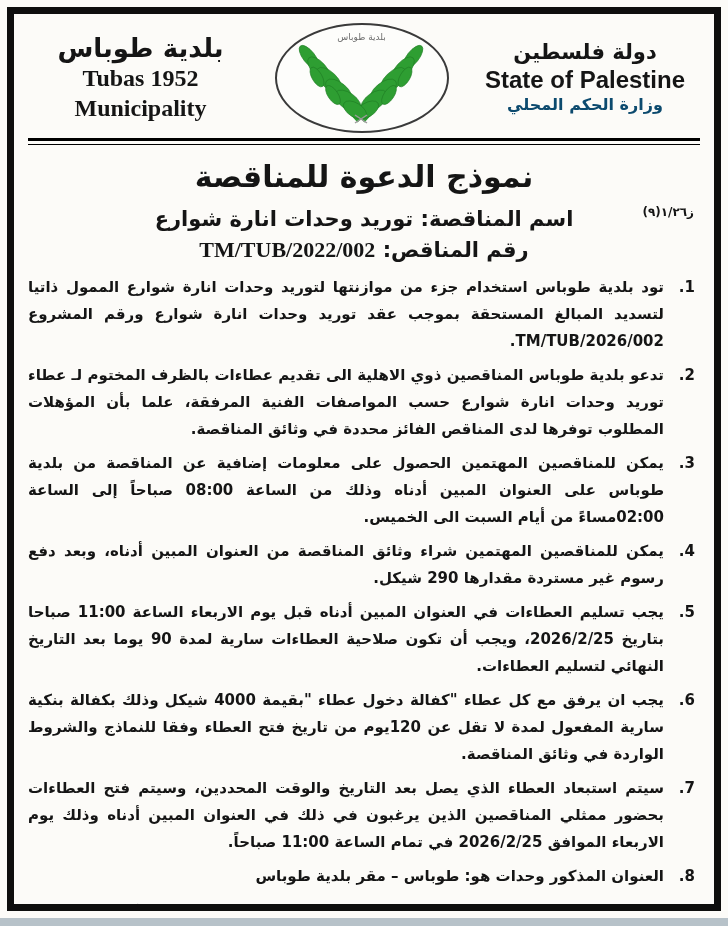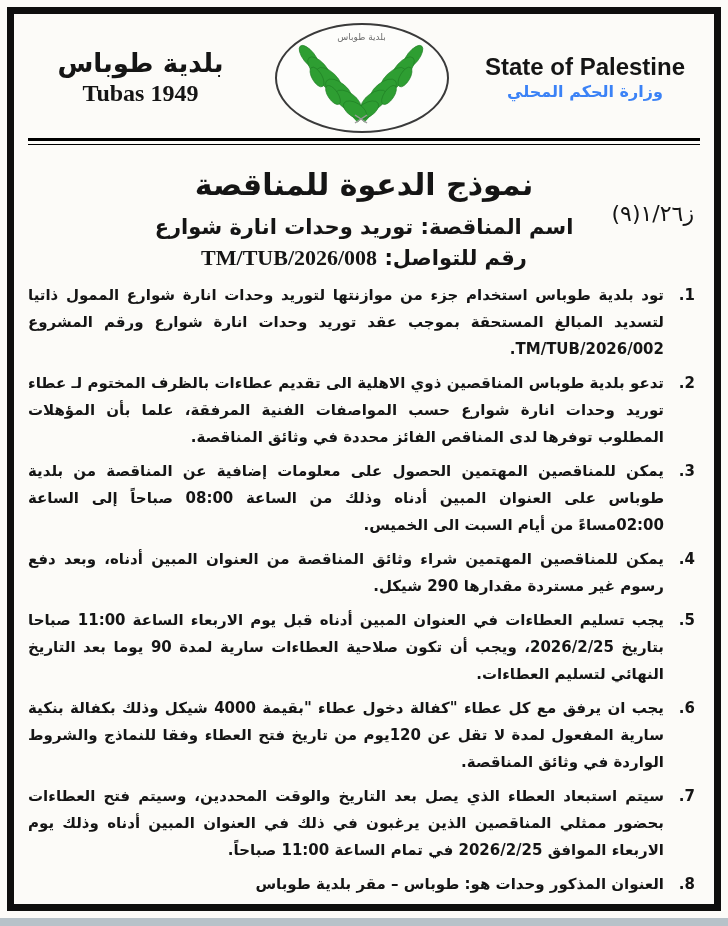--- a/index.html
+++ b/index.html
@@ -18,37 +18,37 @@
     padding:8px 14px 6px 14px;direction:rtl;overflow:hidden;
   }
   
   .header{display:flex;direction:ltr;justify-content:space-between;align-items:center;height:112px;}
   .hdr-left{width:225px;text-align:center;font-weight:bold;}
   .hdr-left .callig{font-size:26px;line-height:30px;}
   .hdr-left .latin{font-family:"Liberation Serif",serif;font-size:24px;line-height:30px;font-weight:bold;}
   .hdr-right{width:230px;text-align:center;font-weight:bold;}
   .hdr-right .l1{font-size:21px;line-height:27px;}
   .hdr-right .l2{font-family:"Liberation Sans",sans-serif;font-size:24px;line-height:27px;}
-  .hdr-right .l3{font-size:16px;line-height:24px;color:#3b82f6;}
+  .hdr-right .l3{font-size:16px;line-height:24px;color:#0c4a6e;}
   .logo{
     width:170px;height:106px;border:2px solid #3a3a3a;border-radius:50%;
     position:relative;background:#fdfdfb;flex:0 0 auto;
   }
   .logo-label{
     position:absolute;top:7px;left:0;right:0;text-align:center;
     font-size:9px;color:#6d6d6d;letter-spacing:2px;
   }
   .logo svg{position:absolute;left:8px;top:18px;}
   
   .header-rule{margin-top:4px;border-top:3px solid #000;height:3px;border-bottom:1px solid #000;}
   
   .title-block{position:relative;text-align:center;}
-  .doc-title{font-size:30px;font-weight:bold;margin:20px 0 0 0;line-height:40px;}
+  .doc-title{font-size:30px;font-weight:bold;margin:12px 0 0 0;line-height:40px;}
   .ref-num{
-    position:absolute;right:6px;top:36px;font-size:22px;font-weight:normal;
+    position:absolute;right:6px;top:48px;font-size:12px;font-weight:bold;
     direction:ltr;unicode-bidi:bidi-override;
   }
   .tender-name{font-size:21px;font-weight:bold;margin-top:8px;line-height:28px;}
   .tender-num{font-size:21px;font-weight:bold;margin-top:3px;line-height:28px;}
   .tender-num .latin{font-family:"Liberation Serif",serif;font-size:22px;}
   
   .items{margin-top:10px;}
   .item{
     position:relative;padding-right:36px;text-align:justify;
     font-size:15px;font-weight:bold;line-height:27px;margin-bottom:7px;
@@ -60,21 +60,22 @@
 </head>
 <body>
 
 <div class="page">
   <div class="frame">
     <div class="inner-frame">
 
       <div class="header">
         <div class="hdr-left">
           <div class="callig">بلدية طوباس</div>
-          <div class="latin">Tubas 1949</div>
+          <div class="latin">Tubas 1952</div>
+          <div class="latin">Municipality</div>
         </div>
 
         <div class="logo">
           <div class="logo-label">بلدية طوباس</div>
           <svg width="152" height="82" viewBox="0 0 152 82" aria-hidden="true">
             <g id="frond" fill="#2e9e32" stroke="#1f7d24" stroke-width="0.6">
               <path d="M78,78 Q100,55 130,16" fill="none" stroke="#2e9e32" stroke-width="4"></path>
               <ellipse cx="128" cy="14" rx="6" ry="14" transform="rotate(38 128 14)"></ellipse>
               <ellipse cx="118" cy="26" rx="7" ry="15" transform="rotate(42 118 26)"></ellipse>
               <ellipse cx="108" cy="37" rx="8" ry="16" transform="rotate(46 108 37)"></ellipse>
@@ -83,34 +84,35 @@
               <ellipse cx="82" cy="67" rx="7" ry="13" transform="rotate(58 82 67)"></ellipse>
               <ellipse cx="120" cy="34" rx="5" ry="11" transform="rotate(30 120 34)"></ellipse>
               <ellipse cx="104" cy="52" rx="5" ry="11" transform="rotate(34 104 52)"></ellipse>
             </g>
             <use href="#frond" transform="translate(152,0) scale(-1,1)"></use>
             <path d="M70,80 L82,72 M82,80 L70,72" stroke="#9a9a9a" stroke-width="1.5" fill="none"></path>
           </svg>
         </div>
 
         <div class="hdr-right">
+          <div class="l1">دولة فلسطين</div>
           <div class="l2">State of Palestine</div>
           <div class="l3">وزارة الحكم المحلي</div>
         </div>
       </div>
 
       <div class="header-rule"></div>
 
       <div class="title-block">
         <div class="doc-title">نموذج الدعوة للمناقصة</div>
         <div class="ref-num">(٩)١/٢٦ز</div>
         <div class="tender-name">اسم المناقصة: توريد وحدات انارة شوارع</div>
         <div class="tender-num">
-          <span>رقم للتواصل:</span>
-          <span class="latin">TM/TUB/2026/008</span>
+          <span>رقم المناقص:</span>
+          <span class="latin">TM/TUB/2022/002</span>
         </div>
       </div>
 
       <div class="items">
         <div class="item">
           <span class="marker">1.</span>
           <span>تود بلدية طوباس استخدام جزء من موازنتها لتوريد وحدات انارة شوارع الممول ذاتيا لتسديد المبالغ المستحقة بموجب عقد توريد وحدات انارة شوارع ورقم المشروع TM/TUB/2026/002.</span>
         </div>
         <div class="item">
           <span class="marker">2.</span>

